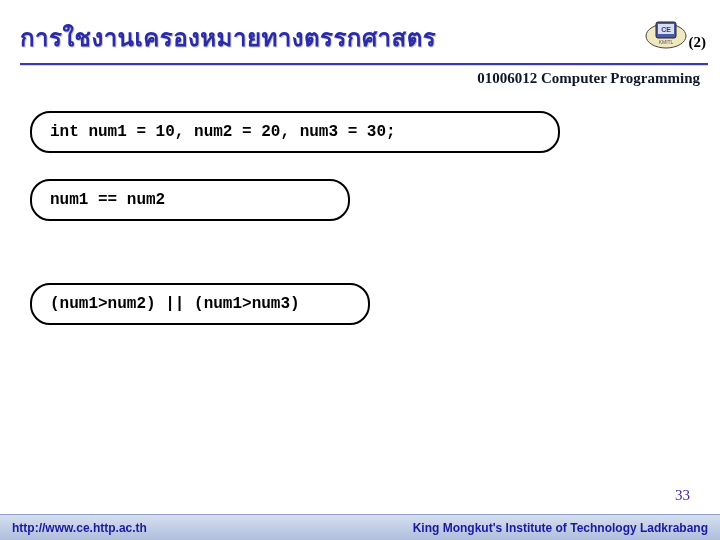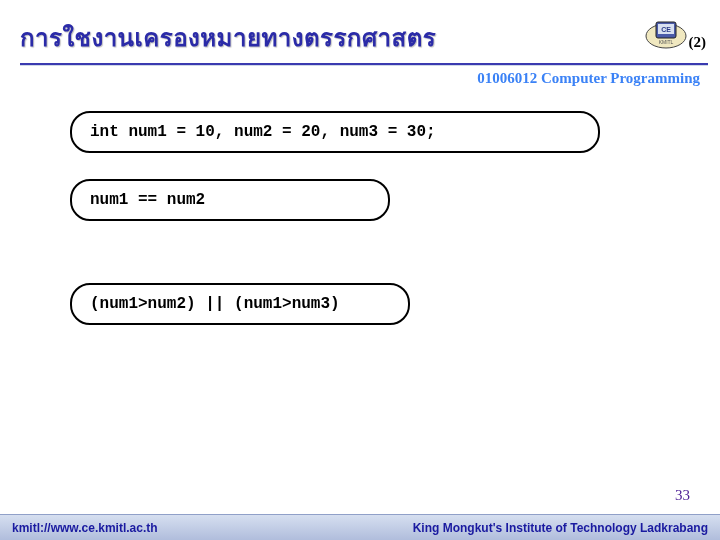--- a/index.html
+++ b/index.html
@@ -29,42 +29,41 @@
     background: linear-gradient(to bottom, #3a3ab0 0%, #3a3ab0 60%, #cfd8e8 60%, #cfd8e8 100%);
   }
   .subtitle-row {
     display: flex;
     justify-content: flex-end;
     padding: 4px 8px 0 0;
   }
   .subtitle {
     font-size: 15px;
     font-weight: bold;
-    color: #3b82f6;
+    color: #0f172a;
     font-family: "Times New Roman", serif;
   }
   .logo {
     position: absolute;
     top: 14px;
     right: 30px;
     width: 48px;
     height: 38px;
   }
   .page-number-top {
     position: absolute;
     top: 34px;
     right: 14px;
     font-family: "Times New Roman", serif;
     font-size: 15px;
     font-weight: bold;
     color: #000;
   }
   .content {
     padding: 24px 40px 0 30px;
-    margin-left: 40px;
   }
   .code-box {
     border: 2px solid #000;
     border-radius: 20px;
     padding: 10px 18px;
     margin-bottom: 26px;
     font-family: "Courier New", monospace;
     font-size: 16px;
     font-weight: bold;
     background: #fff;
@@ -128,15 +127,15 @@
   <div class="code-box box-wide">int num1 = 10, num2 = 20, num3 = 30;</div><br>
   <div class="code-box box-small">num1 == num2</div><br>
   <br>
   <br>
   <div class="code-box box-med">(num1&gt;num2) || (num1&gt;num3)</div><br>
 </div>
 
 <div class="page-number-bottom">33</div>
 
 <div class="footer">
-  <div class="footer-left">kmitl://www.ce.kmitl.ac.th</div>
+  <div class="footer-left">http://www.ce.http.ac.th</div>
   <div class="footer-right">King Mongkut's Institute of Technology Ladkrabang</div>
 </div>
 
 </body></html>

